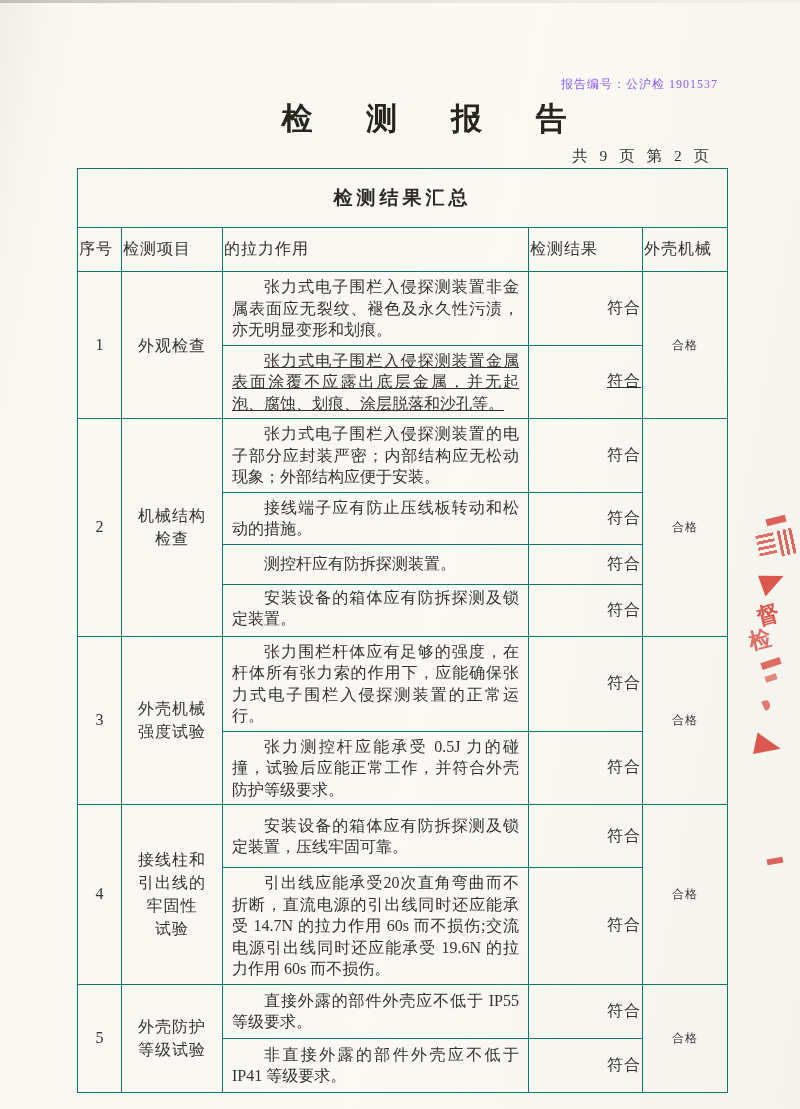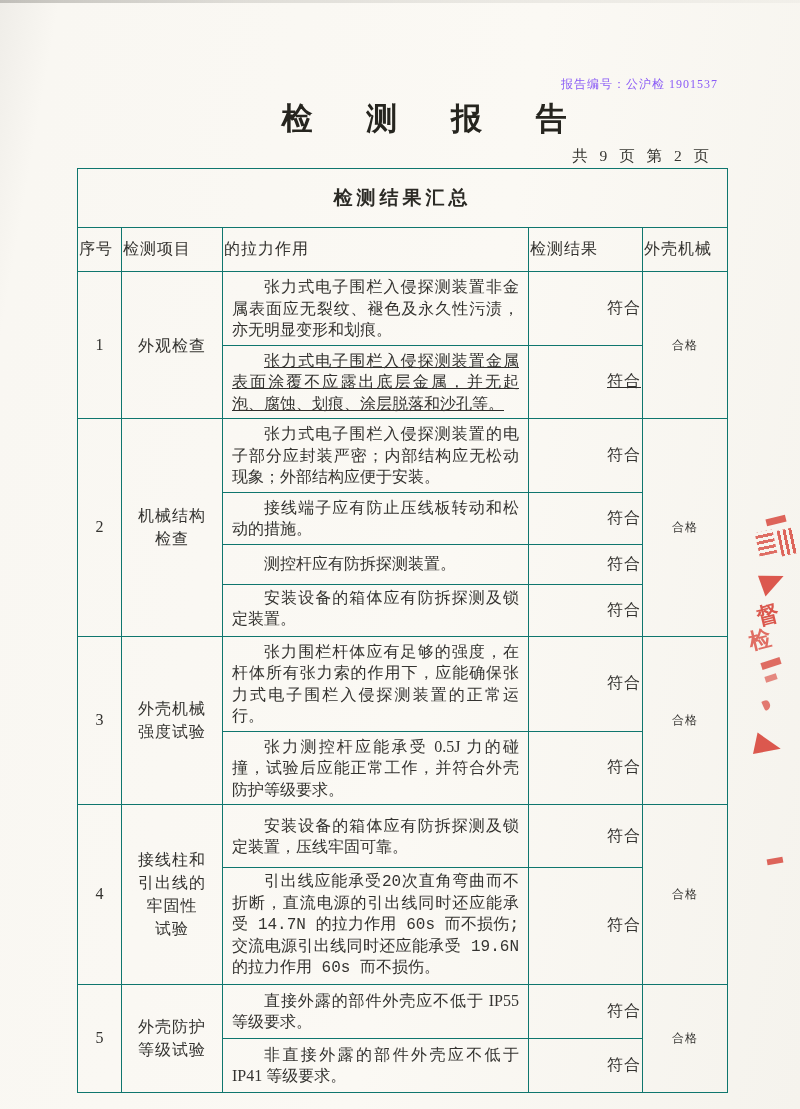--- a/index.html
+++ b/index.html
@@ -159,21 +159,21 @@
       <tr style="height: 63px;">
         <td class="c-no" rowspan="2">4</td>
         <td class="c-item" rowspan="2">接线柱和
 引出线的
 牢固性
 试验</td>
         <td class="c-req">安装设备的箱体应有防拆探测及锁定装置，压线牢固可靠。</td>
         <td class="c-result">符合</td>
         <td class="c-verdict" rowspan="2">合格</td>
       </tr>
-      <tr style="height: 115px; font-family: Liberation Mono, monospace;">
+      <tr style="height: 115px;">
         <td class="c-req">引出线应能承受20次直角弯曲而不折断，直流电源的引出线同时还应能承受 14.7N 的拉力作用 60s 而不损伤;交流电源引出线同时还应能承受 19.6N 的拉力作用 60s 而不损伤。</td>
         <td class="c-result">符合</td>
       </tr>
       <tr style="height: 54px;">
         <td class="c-no" rowspan="2">5</td>
         <td class="c-item" rowspan="2">外壳防护
 等级试验</td>
         <td class="c-req">直接外露的部件外壳应不低于 IP55 等级要求。</td>
         <td class="c-result">符合</td>
         <td class="c-verdict" rowspan="2">合格</td>

